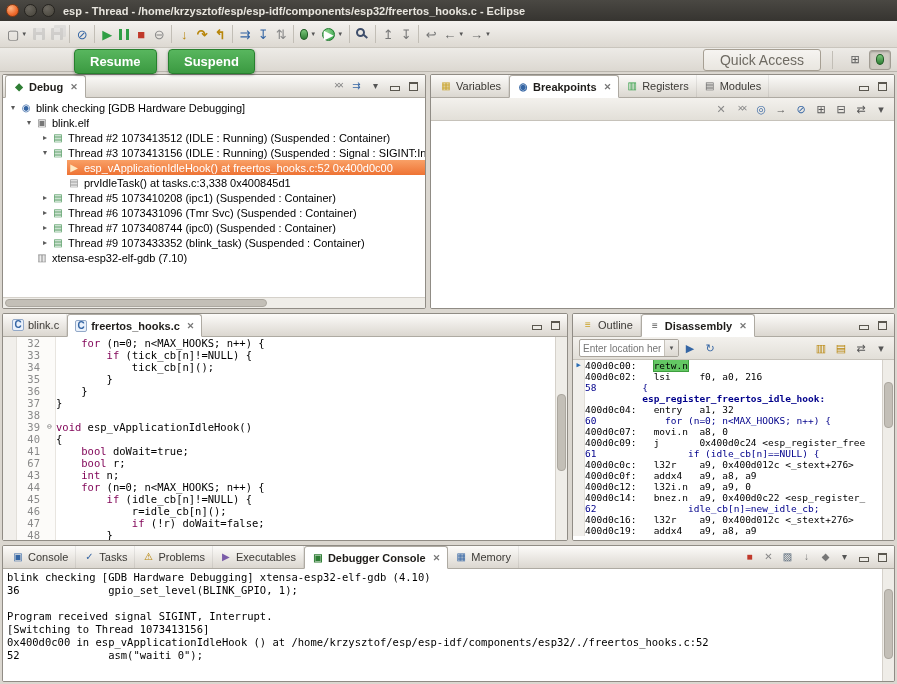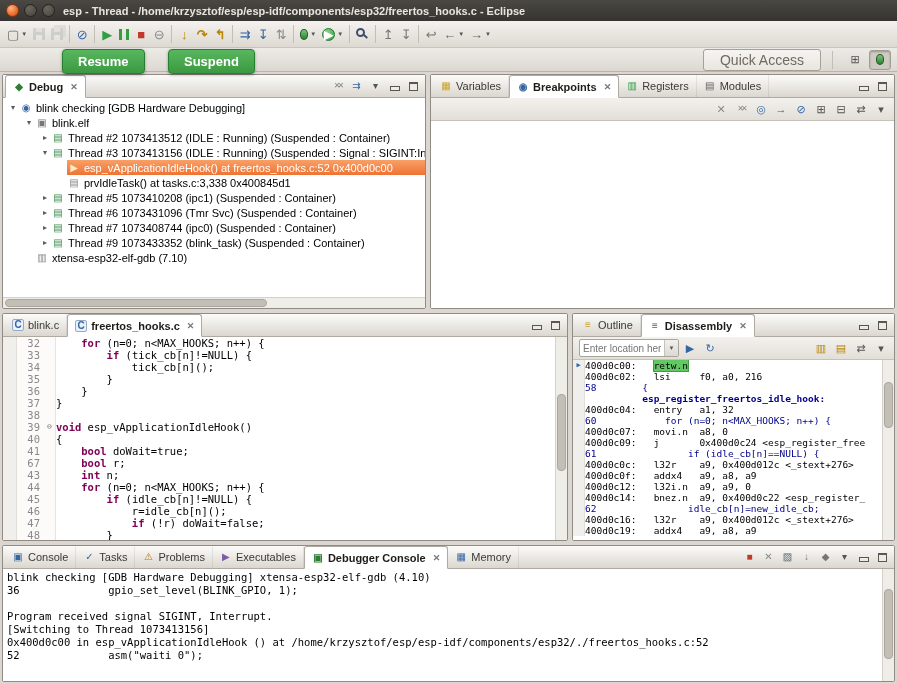--- a/index.html
+++ b/index.html
@@ -22,21 +22,21 @@
   .drop{font-size:6px;color:#555;margin-left:1px}
   .tsep{width:1px;height:18px;background:#C2BEB6;margin:0 3px;flex:0 0 1px}
   .toolbar2{height:24px;flex:0 0 24px;background:linear-gradient(#EDEBE7,#DCD8D1);border-bottom:1px solid #B9B5AD;display:flex;align-items:center;justify-content:flex-end;padding:0 6px;gap:8px}
   .quick-access{border:1px solid #A69F93;border-radius:3px;padding:2px 16px;font-size:14px;color:#6E6A62;background:linear-gradient(#F6F4F1,#E9E6E0)}
   .persp{display:flex;align-items:center;gap:3px}
   .pbtn{width:22px;height:20px;display:flex;align-items:center;justify-content:center;border-radius:3px}
   .pbtn.active{background:#CFCBC2;border:1px solid #A19C93;box-shadow:inset 0 1px 2px rgba(0,0,0,.25)}
 
   
   .callout{position:absolute;top:49px;z-index:40;background:linear-gradient(#58B65E,#3B9A41);border:1px solid #27802E;border-radius:4px;color:#fff;font-size:13px;font-weight:bold;padding:4px 15px;box-shadow:0 1px 3px rgba(0,0,0,.35)}
-  .callout-resume{left:62px}
+  .callout-resume{left:74px}
   .callout-suspend{left:168px}
 
   
   .main{flex:1;display:flex;flex-direction:column;gap:4px;padding:2px;min-height:0}
   .prow{display:flex;gap:4px;min-height:0}
   .prow1{flex:0 0 235px}
   .prow2{flex:0 0 228px}
   .prow3{flex:1}
   .panel{border:1px solid #908C85;border-radius:2px;background:#fff;display:flex;flex-direction:column;overflow:hidden;min-width:0}
   #debug-panel{flex:0 0 424px}
@@ -96,21 +96,21 @@
   .vthumb{position:absolute;left:1px;width:9px;background:#C3BFB7;border:1px solid #ABA79F;border-radius:4px}
 
   
   .edwrap{flex:1;display:flex;min-height:0}
   .edlines{flex:1;overflow:hidden;font-family:"DejaVu Sans Mono",monospace;font-size:10.5px;line-height:12px;background:#fff}
   .eline{display:flex;height:12px;align-items:center}
   .eannot{flex:0 0 14px;height:100%;background:#F1EFEB;border-right:1px solid #E2DFD9}
   .enum{flex:0 0 27px;height:100%;color:#8A8A8A;text-align:right;padding-right:4px;background:#FCFBF9}
   .efold{flex:0 0 12px;height:100%;color:#777;font-size:8px;text-align:center;background:#FCFBF9;border-right:1px solid #E8E5E0;display:flex;align-items:center;justify-content:center}
   .ecode{white-space:pre;color:#000}
-  .kw{color:#7F0055;font-weight:bold}
+  .kw{color:#7F0055;font-weight:normal}
 
   
   .daswrap{flex:1;display:flex;min-height:0}
   .daslines{flex:1;overflow:hidden;font-family:"DejaVu Sans Mono",monospace;font-size:9.5px;line-height:11px;background:#fff}
   .dline{display:flex;height:11px;align-items:center}
   .dgut{flex:0 0 12px;height:100%;background:#F1EFEB;border-right:1px solid #E2DFD9;color:#2A6DB5;font-size:7px;display:flex;align-items:center;justify-content:center}
   .dtext{white-space:pre;color:#000}
   .dsrc{color:#00008B}
   .dlabel{color:#00008B;font-weight:bold}
   .curinsn{background:#63C763;outline:1px solid #3E9E3E;color:#000}

